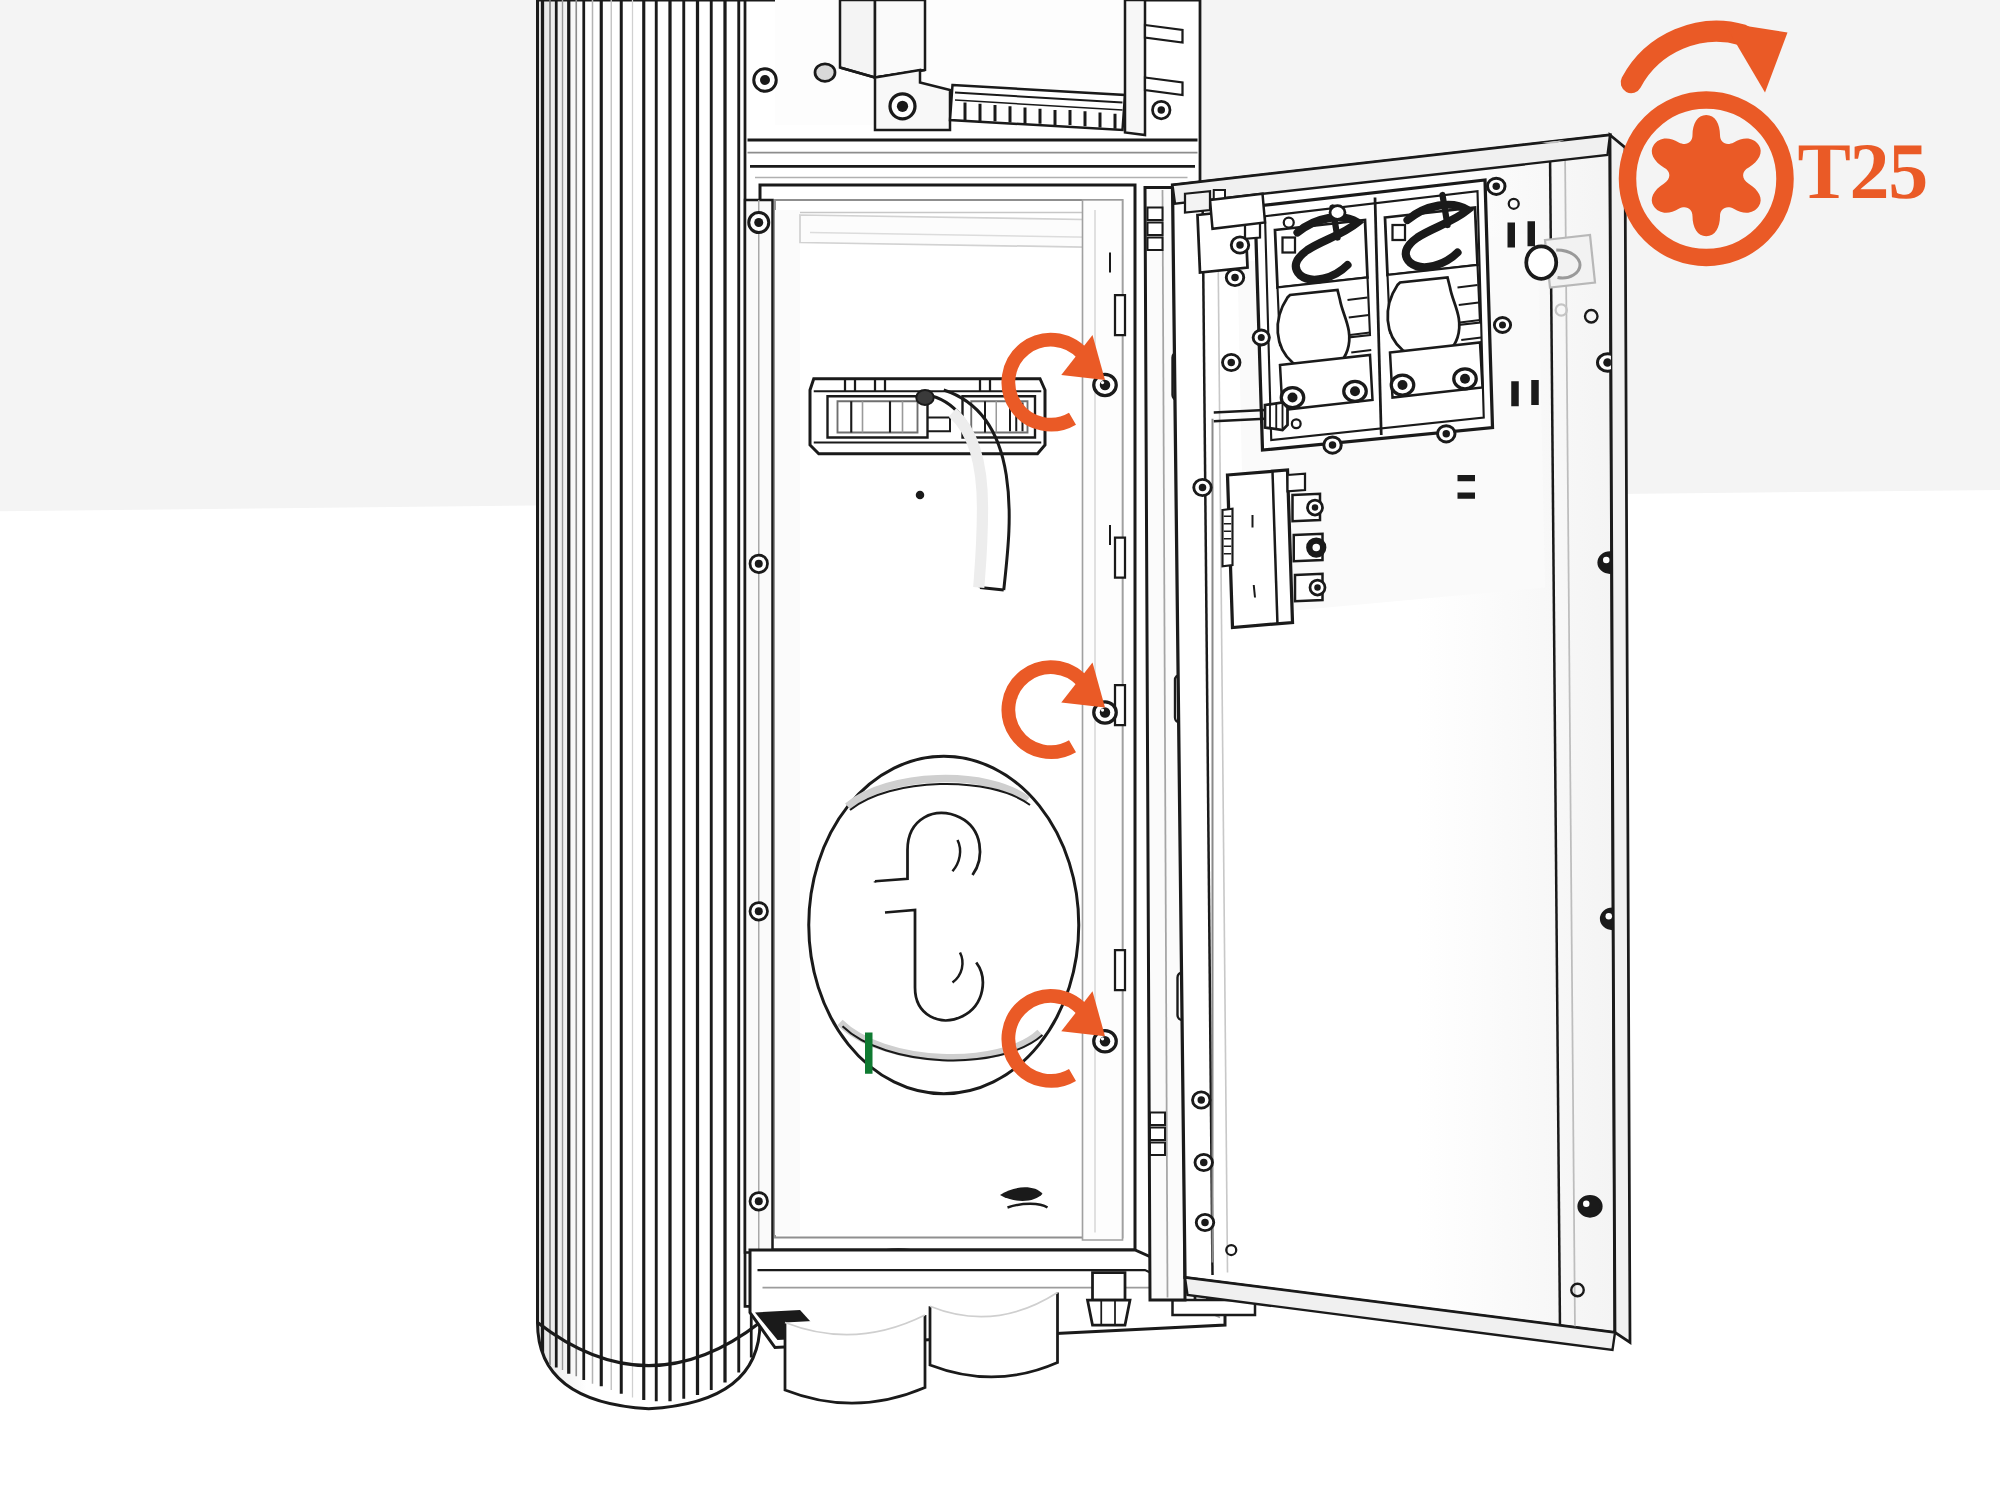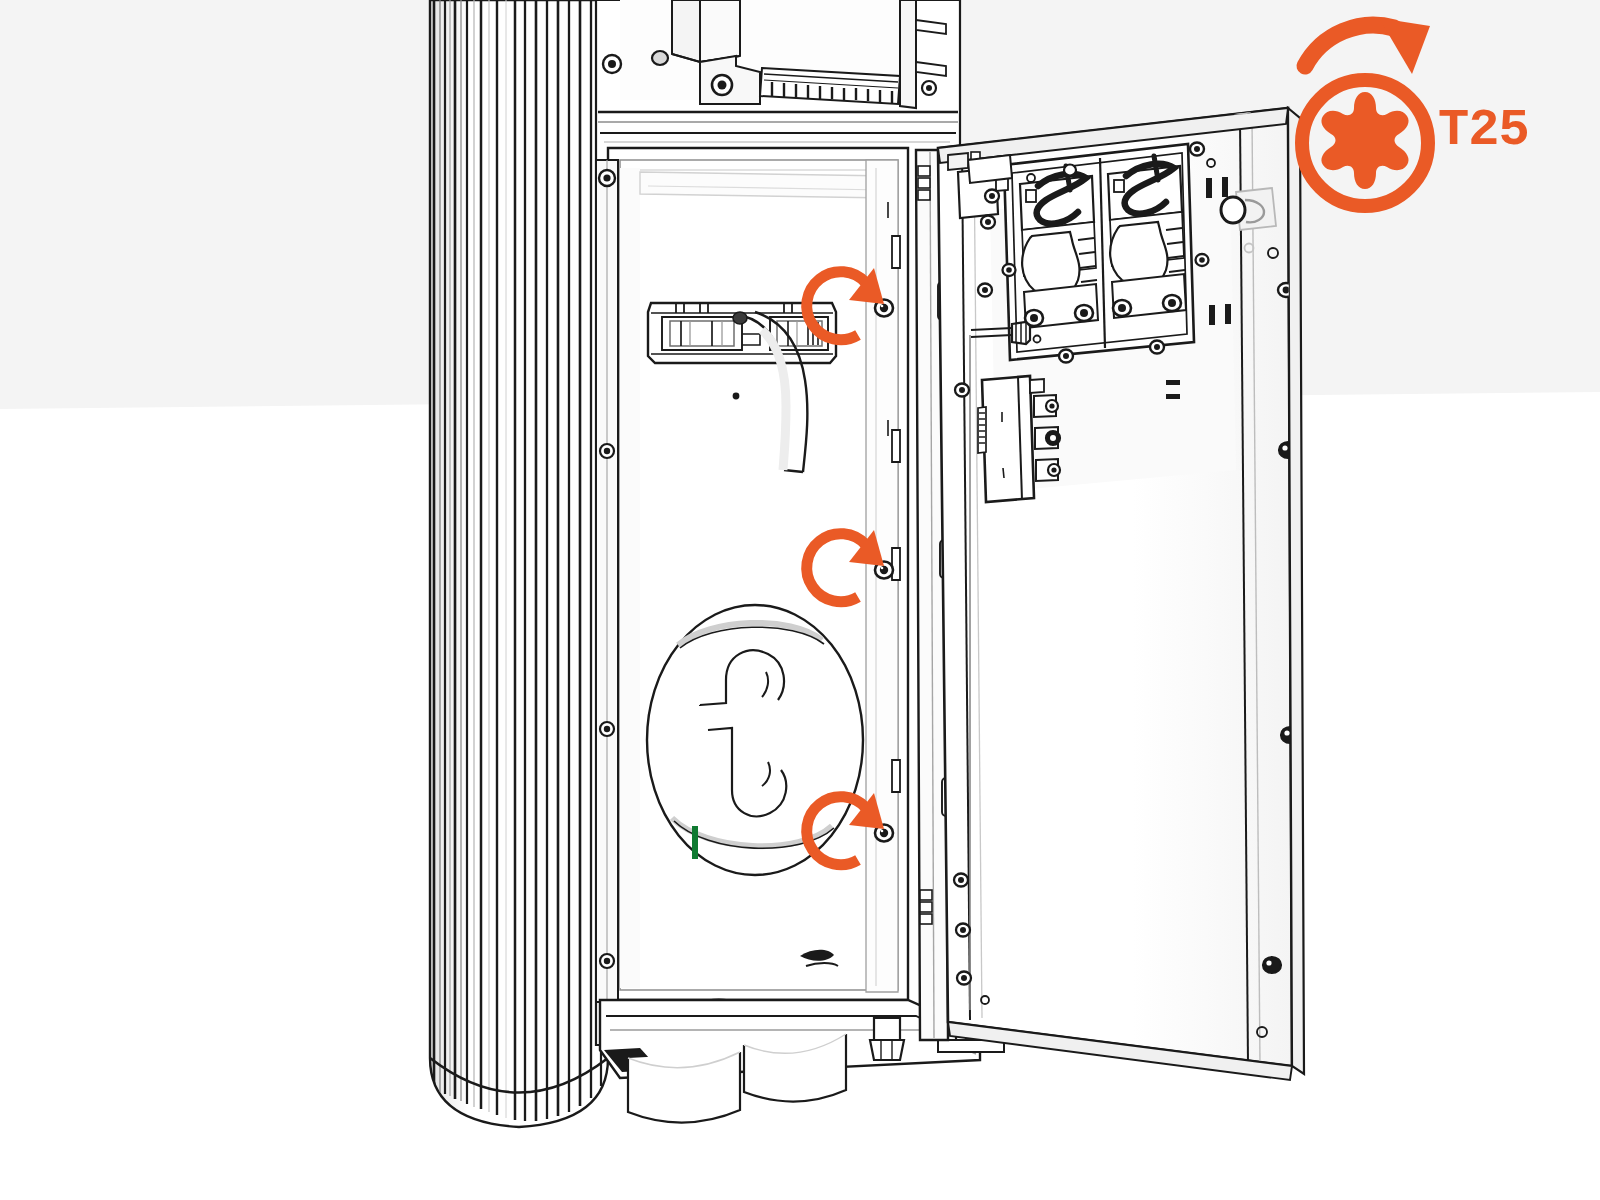--- a/index.html
+++ b/index.html
@@ -22,22 +22,22 @@
     position: absolute;
     inset: 0;
     width: 1600px;
     height: 1200px;
     display: block;
   }
   .tool-label {
     position: absolute;
     left: 1438px;
     top: 105px;
-    font-family: Liberation Mono, monospace;
-    font-size: 52px;
+    font-family: Liberation Serif, serif;
+    font-size: 64px;
     font-weight: bold;
     letter-spacing: -1px;
     color: #EA5A26;
     line-height: 1;
     user-select: none;
   }
 </style>
 </head>
 <body>
 

